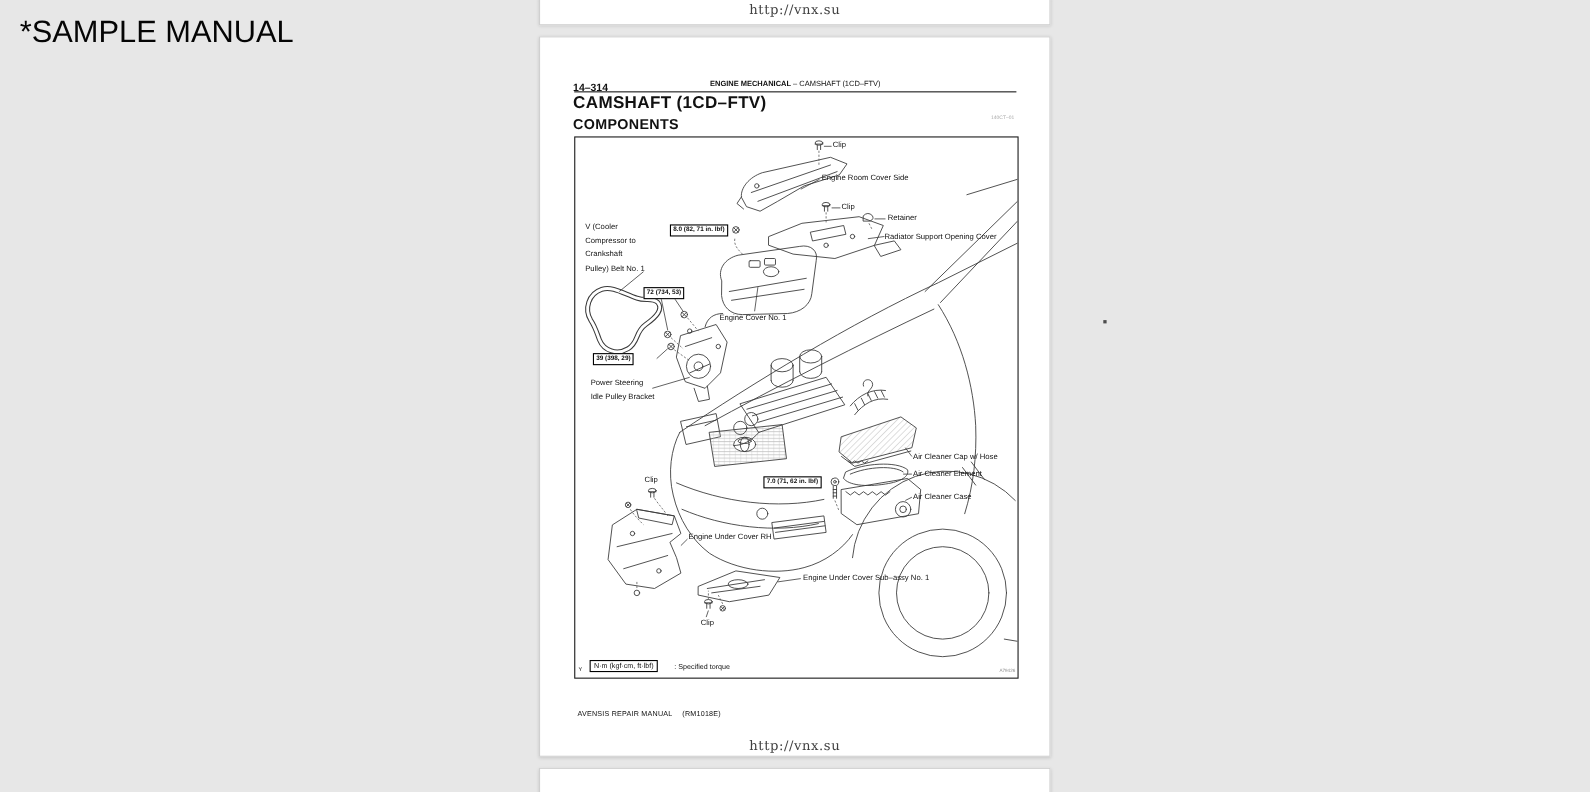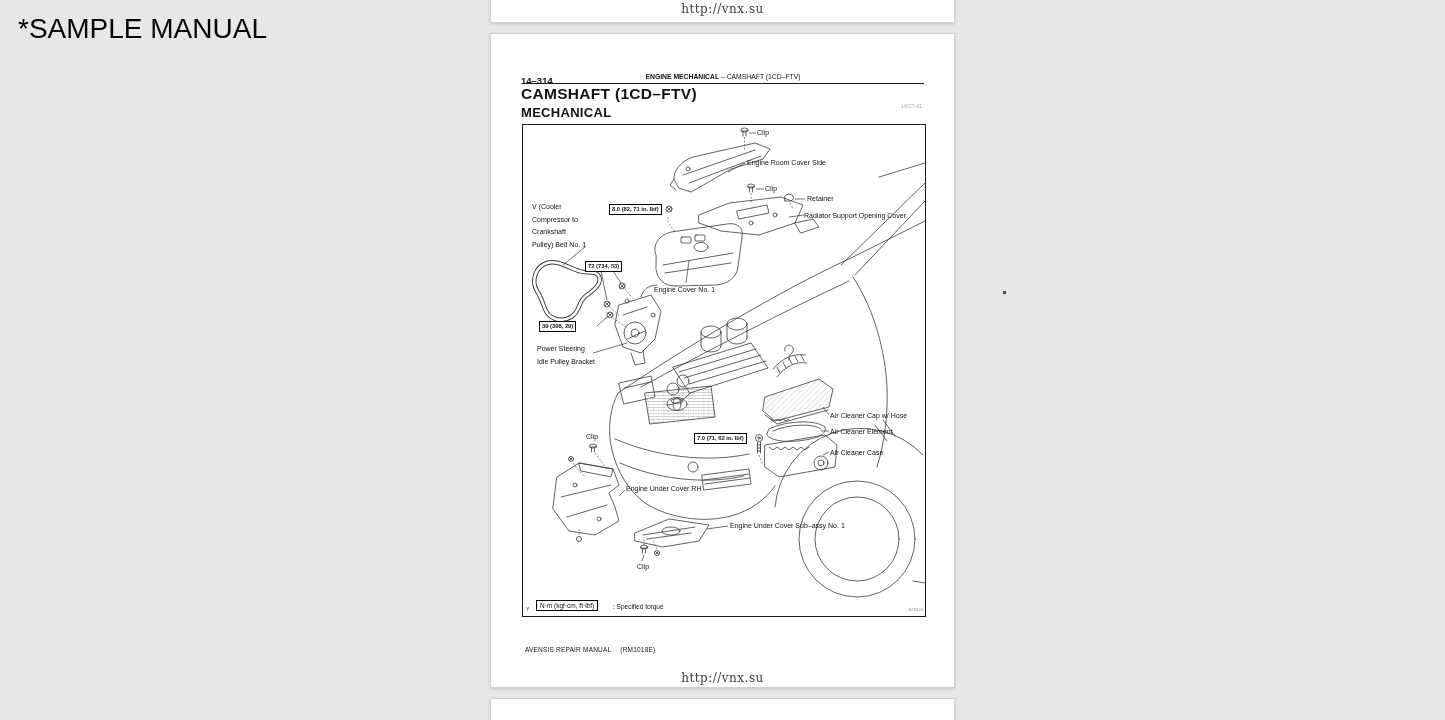--- a/index.html
+++ b/index.html
@@ -73,21 +73,21 @@
   <div class="page-number">14–314</div>
 
   <div class="running-header">
     <span class="sec">ENGINE MECHANICAL</span>
     <span>–</span>
     <span>CAMSHAFT (1CD–FTV)</span>
   </div>
 
   <div class="doc-title">CAMSHAFT (1CD–FTV)</div>
   <div class="revision-code">140CT–01</div>
-  <div class="doc-subtitle">MECHANICAL</div>
+  <div class="doc-subtitle">COMPONENTS</div>
 
   <div class="figure-frame">
 
     <svg width="402" height="491" viewBox="0 0 402 491">
       <defs>
         <pattern id="hatch" width="4" height="4" patternUnits="userSpaceOnUse" patternTransform="rotate(45)">
           <path d="M0,0 L0,4" stroke="#8a8a8a" stroke-width="0.5"></path>
         </pattern>
         <pattern id="grid" width="5" height="3" patternUnits="userSpaceOnUse">
           <path d="M0,0.5 L5,0.5" stroke="#9a9a9a" stroke-width="0.45"></path>

